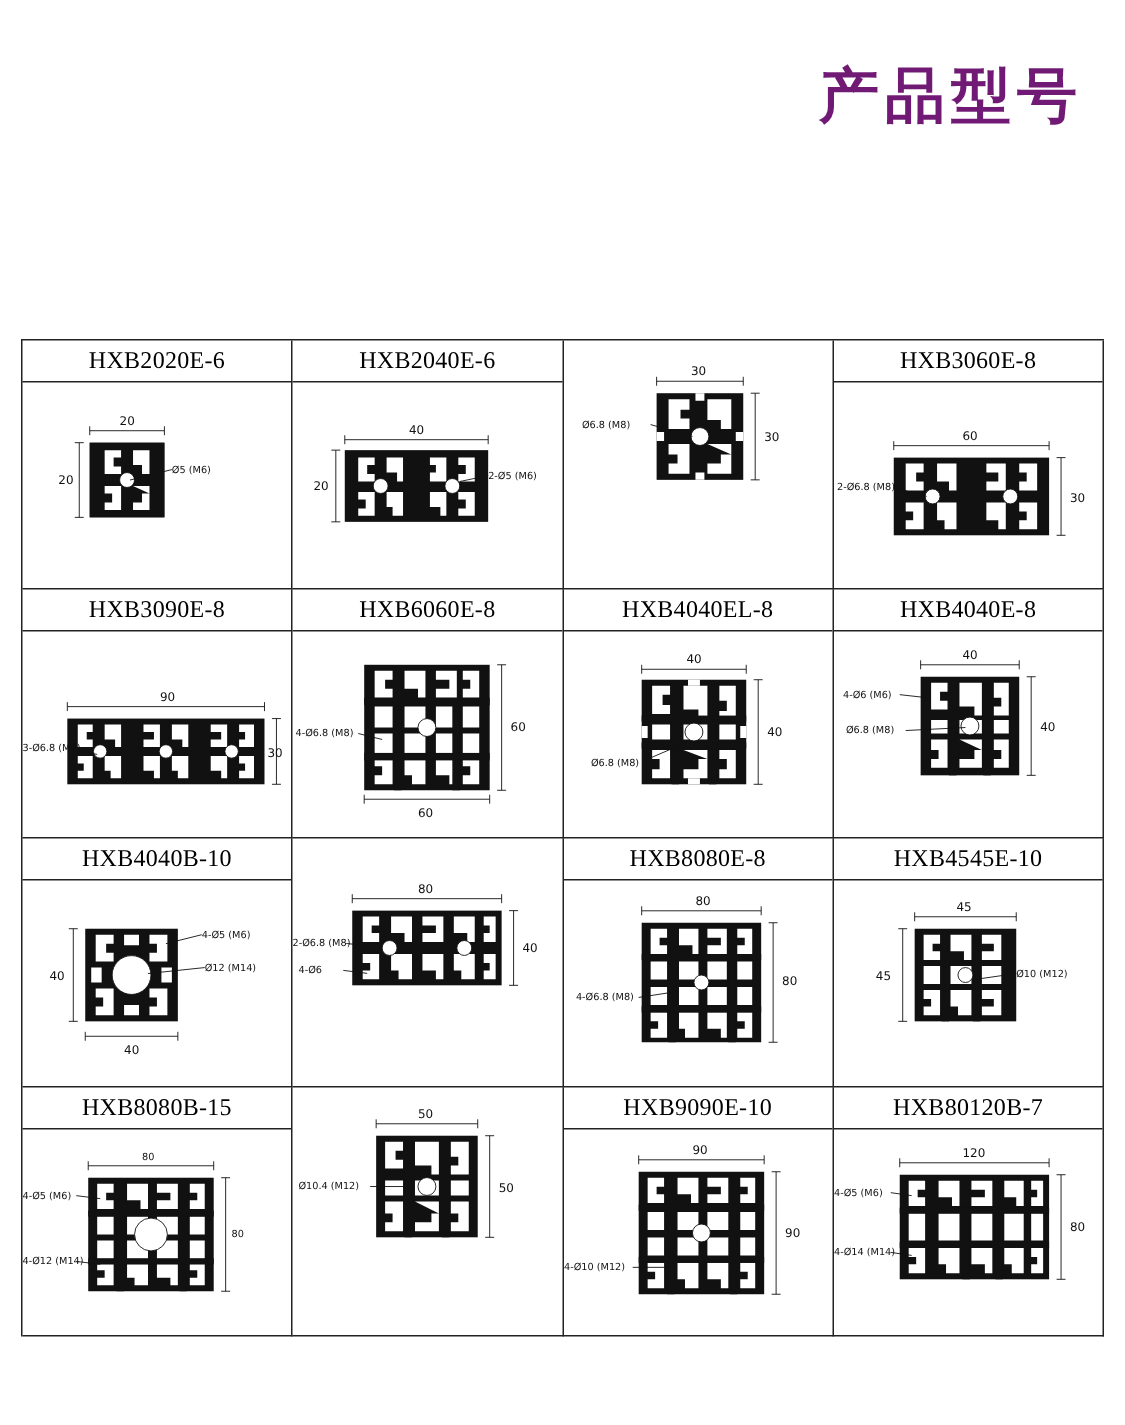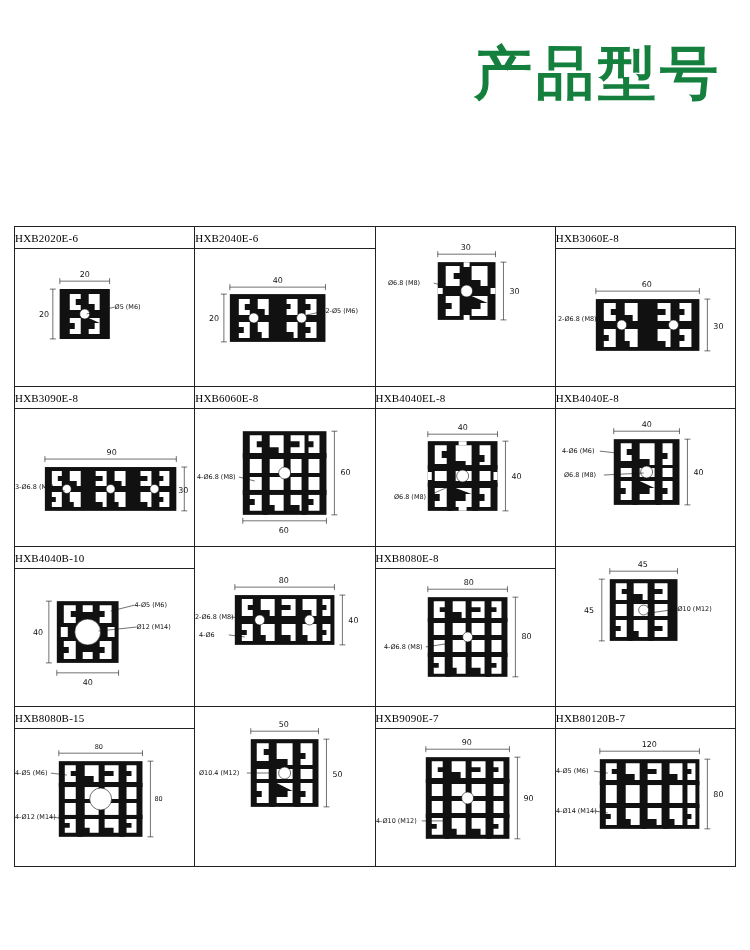--- a/index.html
+++ b/index.html
@@ -14,23 +14,23 @@
     color: #000000;
     position: relative;
     overflow: hidden;
   }
   .page-title {
     position: absolute;
     right: 28px;
     top: 44px;
     font-family: "DejaVu Sans", sans-serif;
     font-weight: bold;
-    font-size: 58px;
+    font-size: 40px;
     letter-spacing: 4px;
-    color: #15803d;
+    color: #701a75;
     line-height: 1;
   }
   .grid {
     position: absolute;
     left: 14px;
     top: 226px;
     width: 722px;
     border-left: 1px solid #222;
     border-top: 1px solid #222;
     box-sizing: border-box;
@@ -41,22 +41,22 @@
   }
   .cell {
     width: 25%;
     box-sizing: border-box;
     border-right: 1px solid #222;
     border-bottom: 1px solid #222;
     display: flex;
     flex-direction: column;
   }
   .cell-title {
-    text-align: left;
-    font-size: 11px;
+    text-align: center;
+    font-size: 16px;
     font-family: "Liberation Serif", serif;
     padding: 5px 0 4px 0;
     border-bottom: 1px solid #222;
     letter-spacing: 0.2px;
   }
   .cell-figure {
     height: 137px;
     position: relative;
     overflow: hidden;
   }
@@ -430,20 +430,21 @@
           <text class="dim" x="88" y="16">80</text>
           <path class="ln" d="M140,28 v80 M137,28 h6 M137,108 h6"></path>
           <text class="dim" x="146" y="70">80</text>
           <path class="ln" d="M76,74 L50,78"></path>
           <text class="dim-sm" x="8" y="80">4-Ø6.8 (M8)</text>
         </svg>
       </div>
     </div>
 
     <div class="cell">
+      <div class="cell-title">HXB4545E-10</div>
       <div class="cell-figure">
         <svg class="fig-svg" viewBox="0 0 180 137">
           <g transform="translate(54,32)">
             <rect class="prof" x="0" y="0" width="68" height="62"></rect>
             <g fill="#fff">
               <path d="M6,4 h11 v6 h-5 v5 h5 v6 h-11 z"></path>
               <path d="M24,4 h14 v17 h-5 v-6 h-9 z"></path>
               <path d="M45,4 h13 v17 h-13 v-6 h8 v-5 h-8 z"></path>
               <path d="M6,25 h11 v12 h-11 z M24,25 h14 v12 h-14 z M45,25 h13 v12 h-13 z"></path>
               <path d="M6,41 h11 v17 h-11 v-6 h5 v-5 h-5 z"></path>
@@ -527,21 +528,21 @@
           <text class="dim" x="84" y="20">50</text>
           <path class="ln" d="M132,32 v68 M129,32 h6 M129,100 h6"></path>
           <text class="dim" x="138" y="70">50</text>
           <path class="ln" d="M78,66 L52,66"></path>
           <text class="dim-sm" x="4" y="68">Ø10.4 (M12)</text>
         </svg>
       </div>
     </div>
 
     <div class="cell">
-      <div class="cell-title">HXB9090E-7</div>
+      <div class="cell-title">HXB9090E-10</div>
       <div class="cell-figure">
         <svg class="fig-svg" viewBox="0 0 180 137">
           <g transform="translate(50,28)">
             <rect class="prof" x="0" y="0" width="84" height="82"></rect>
             <g fill="#fff">
               <path d="M6,4 h11 v6 h-5 v5 h5 v6 h-11 z"></path>
               <path d="M26,4 h14 v17 h-5 v-6 h-9 z"></path>
               <path d="M46,4 h14 v17 h-14 v-6 h9 v-5 h-9 z"></path>
               <path d="M68,4 h10 v17 h-10 v-6 h5 v-5 h-5 z"></path>
               <path d="M6,27 h11 v12 h-11 z M26,27 h14 v12 h-14 z M46,27 h14 v12 h-14 z M68,27 h10 v12 h-10 z"></path>

